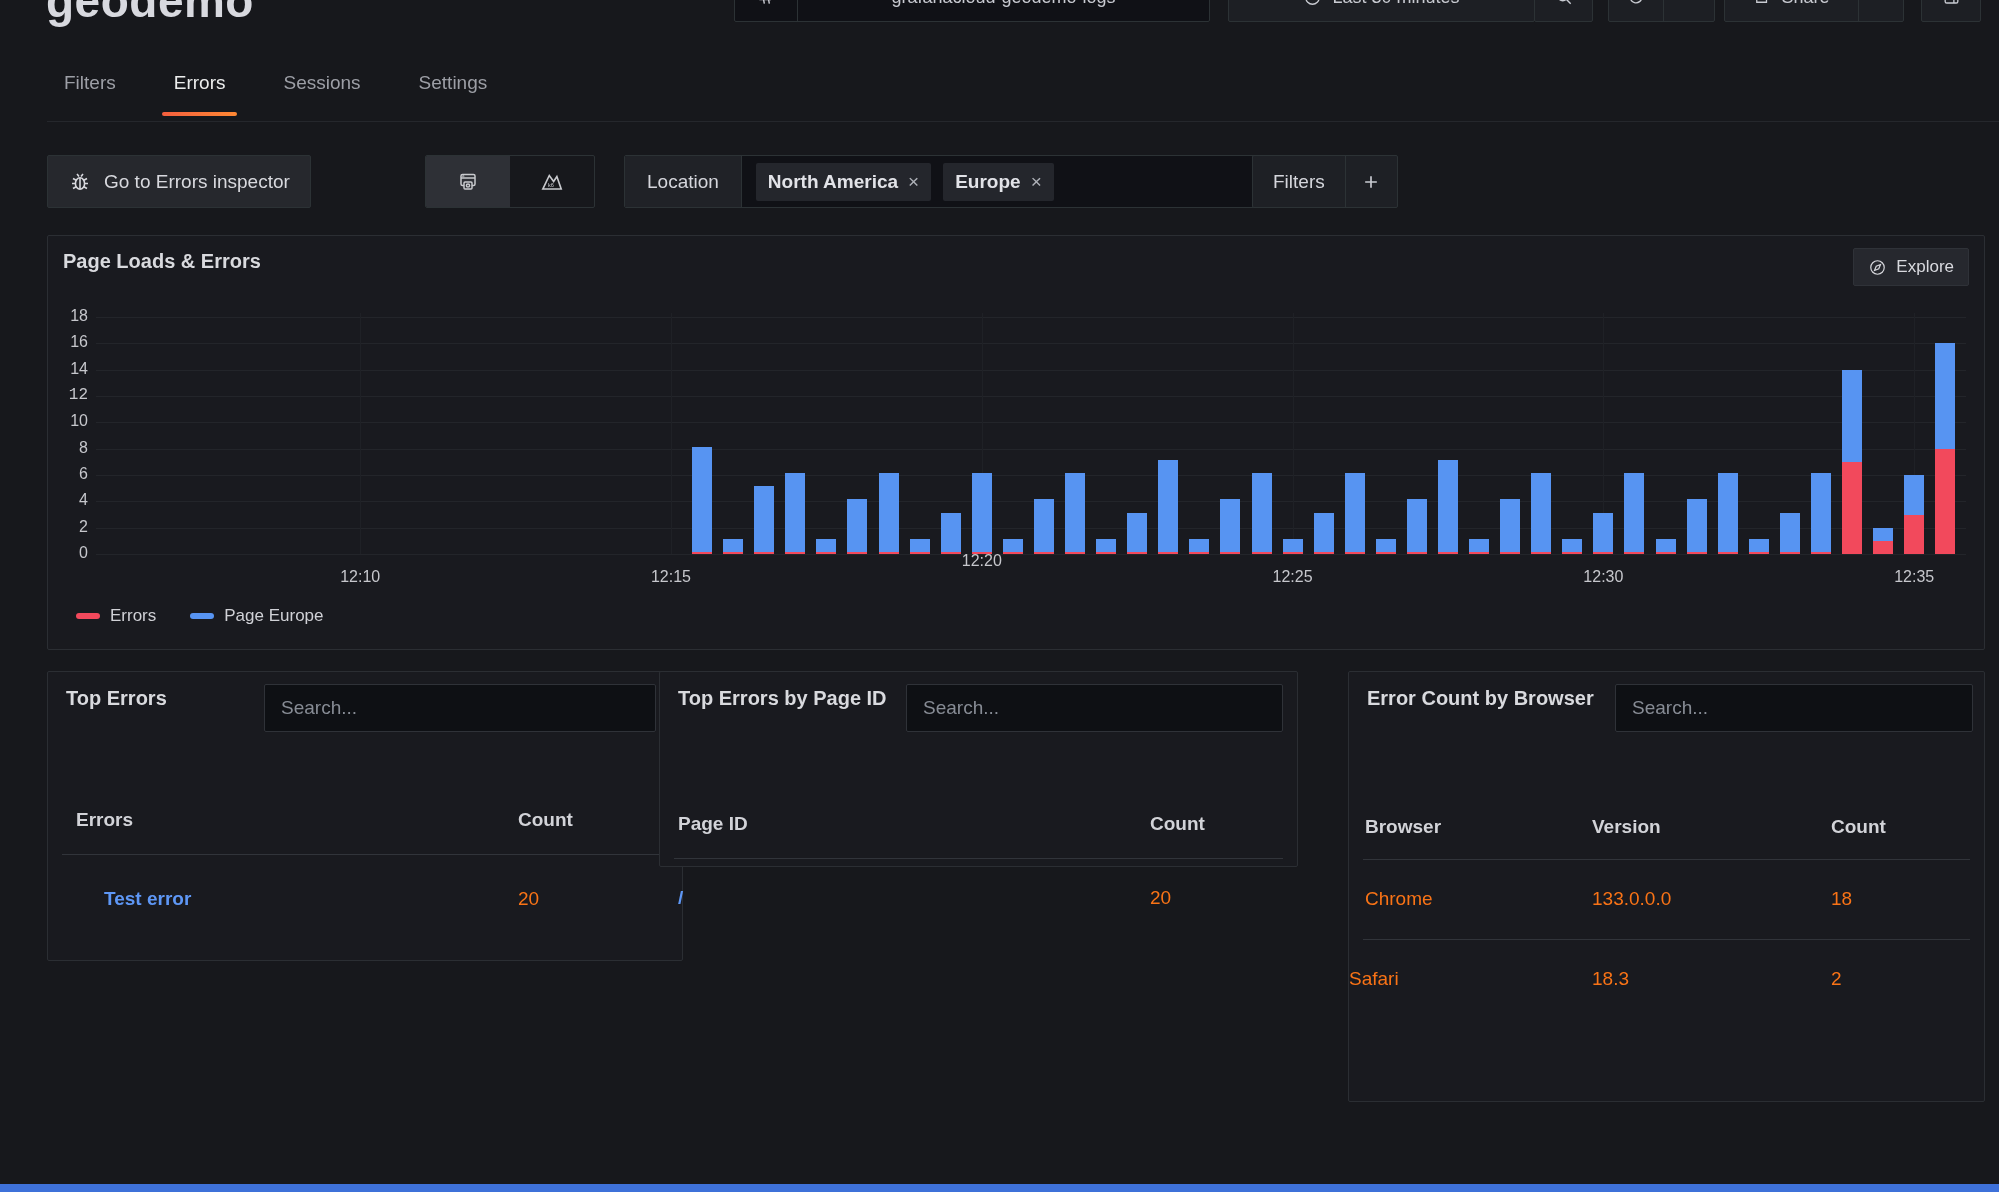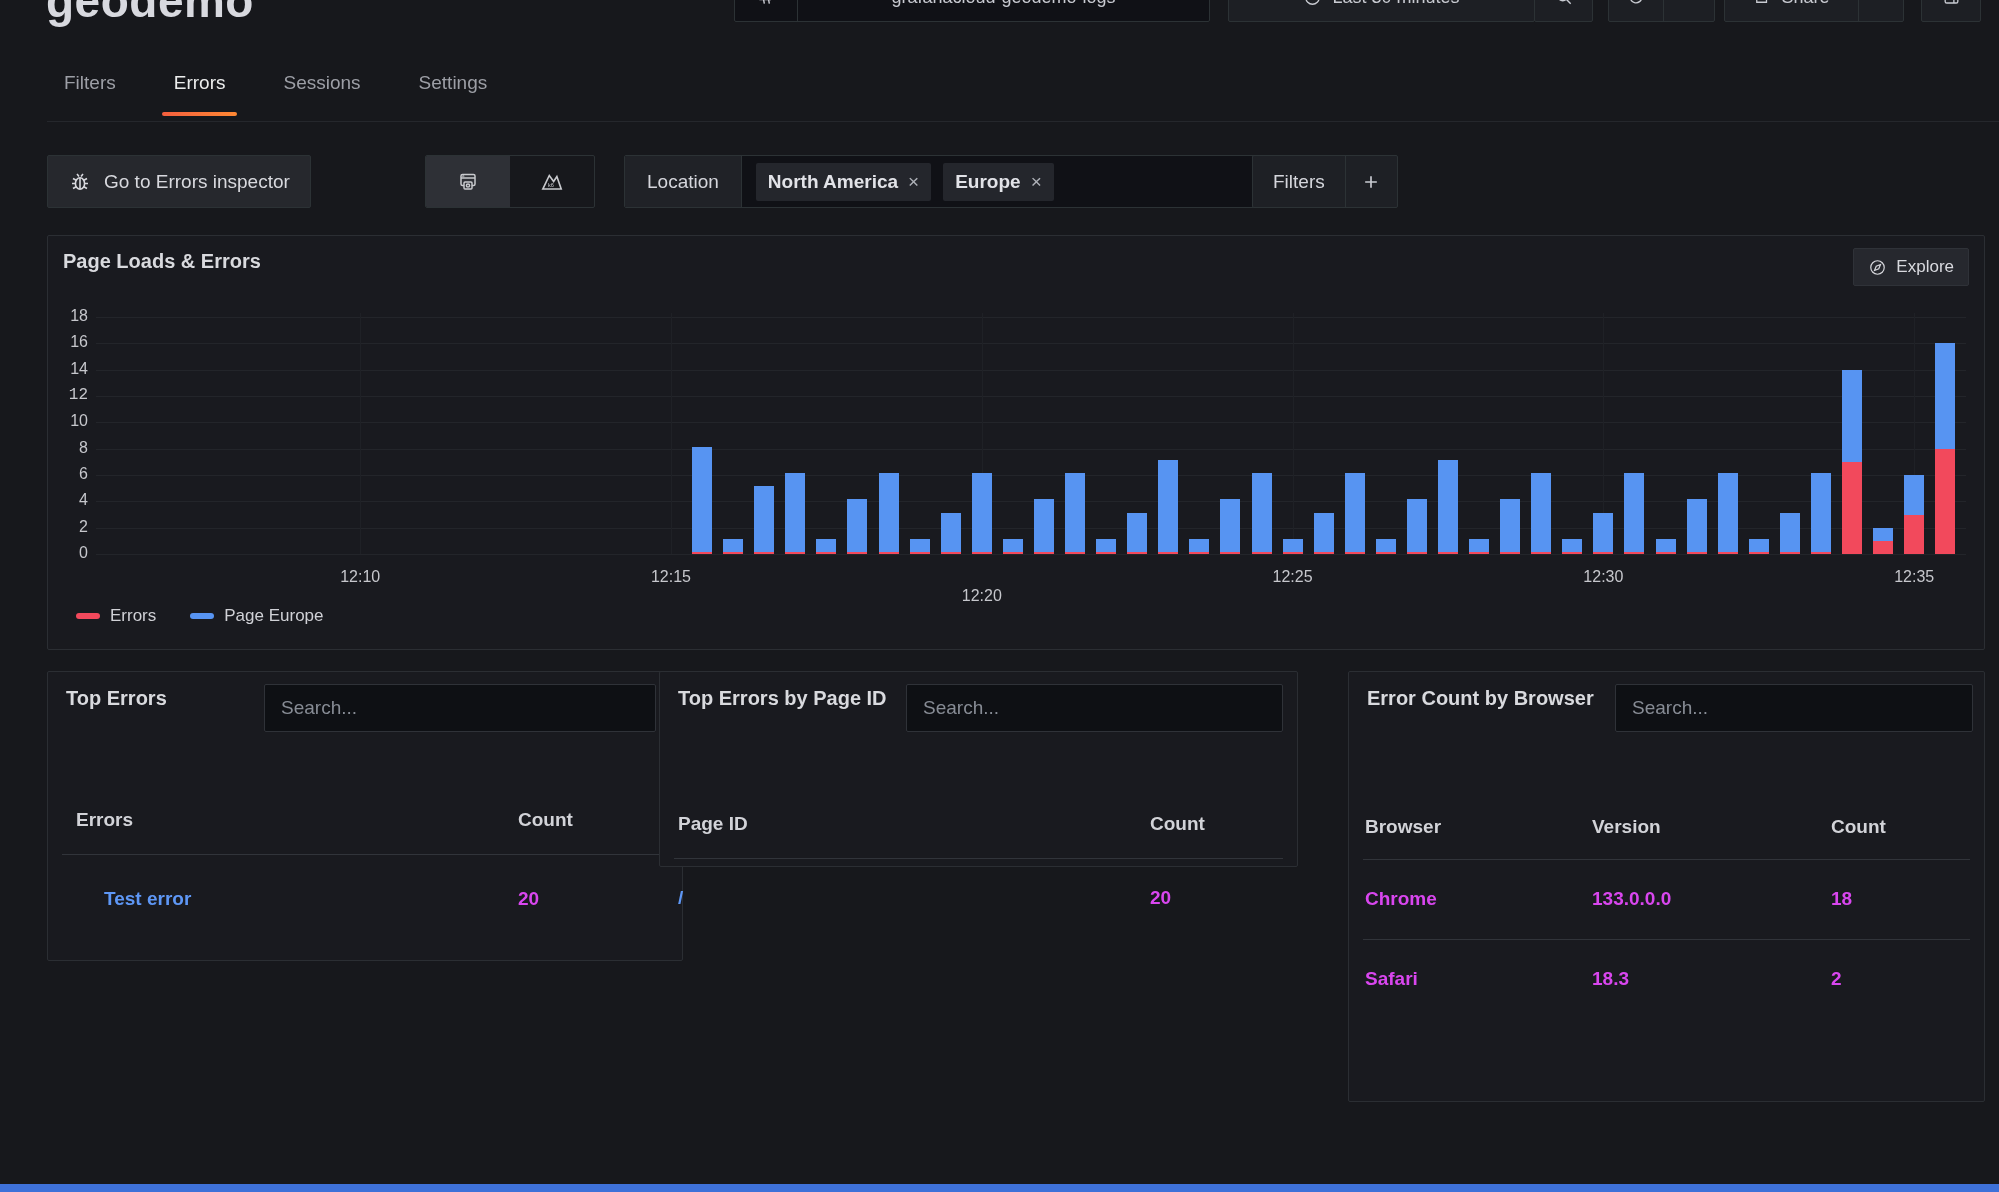--- a/index.html
+++ b/index.html
@@ -111,21 +111,21 @@
   
   .tbl-title{ position:absolute; left:18px; top:12px; font-size:20px; font-weight:600; color:#d9dade; width:230px; line-height:1.45; }
   .search{
     position:absolute; top:12px; height:48px;
     background:#0e1014; border:1px solid #2f3238; border-radius:2px;
     color:#d5d6dc; font-size:19px; padding:0 16px;
     font-family:"Liberation Sans", sans-serif;
   }
   .search::placeholder{ color:#878c95; }
   .th{ position:absolute; font-size:19px; font-weight:600; color:#d2d3d8; }
-  .td{ position:absolute; font-size:19px; color:#d946ef;font-weight:bold; }
+  .td{ position:absolute; font-size:19px; color:#f97316; }
   .td.link{ color:#5e97f5; font-weight:600; cursor:pointer; }
   .hdiv{ position:absolute; height:1px; background:#31343a; left:14px; right:14px; }
 
   .bottom-strip{ position:absolute; left:0; right:0; bottom:0; height:8px; }
 </style>
 </head>
 <body>
 
 <div class="app-title">geodemo</div>
 
@@ -388,21 +388,21 @@
       <div class="y-label" style="left: 0px; top: 202.645px; position: absolute;">8</div>
       <div class="y-label" style="left: 0px; top: 176.306px; position: absolute;">10</div>
       <div class="y-label" style="left: 0px; top: 149.967px; position: absolute; font-family: Liberation Mono, monospace;">12</div>
       <div class="y-label" style="left: 0px; top: 123.628px; position: absolute;">14</div>
       <div class="y-label" style="left: 0px; top: 97.2896px; position: absolute;">16</div>
       <div class="y-label" style="left: 0px; top: 70.9508px; position: absolute;">18</div>
     </div>
   <div id="x-labels">
       <div class="x-label" style="left: 312.183px; top: 332px;">12:10</div>
       <div class="x-label" style="left: 622.986px; top: 332px;">12:15</div>
-      <div class="x-label" style="left: 933.789px; top: 351px;">12:20</div>
+      <div class="x-label" style="left: 933.789px; top: 316px;">12:20</div>
       <div class="x-label" style="left: 1244.59px; top: 332px;">12:25</div>
       <div class="x-label" style="left: 1555.4px; top: 332px;">12:30</div>
       <div class="x-label" style="left: 1866.2px; top: 332px;">12:35</div>
     </div>
   <div class="legend" style="top:370px;" id="legend">
       <div class="legend-item">
         <span class="legend-pill" style="background: rgb(242, 73, 92);"></span>
         <span class="legend-label">Errors</span>
       </div>
       <div class="legend-item">
@@ -436,18 +436,18 @@
   <div class="tbl-title">Error Count by Browser</div>
   <input class="search" style="left: 266px; width: 358px;" placeholder="Search...">
   <div class="th" style="left:16px; top:144px;">Browser</div>
   <div class="th" style="left:243px; top:144px;">Version</div>
   <div class="th" style="left:482px; top:144px;">Count</div>
   <div class="hdiv" style="top:187px;"></div>
   <div class="td" style="left:16px; top:216px;">Chrome</div>
   <div class="td" style="left:243px; top:216px;">133.0.0.0</div>
   <div class="td" style="left:482px; top:216px;">18</div>
   <div class="hdiv" style="top:267px;"></div>
-  <div class="td" style="left:16px; top:296px;">Safari</div>
+  <div class="td" style="left:0; top:296px;">Safari</div>
   <div class="td" style="left:243px; top:296px;">18.3</div>
   <div class="td" style="left:482px; top:296px;">2</div>
 </section>
 
 <div class="bottom-strip" id="bottom-strip" style="background: rgb(62, 113, 217);"></div>
 
 </body></html>

